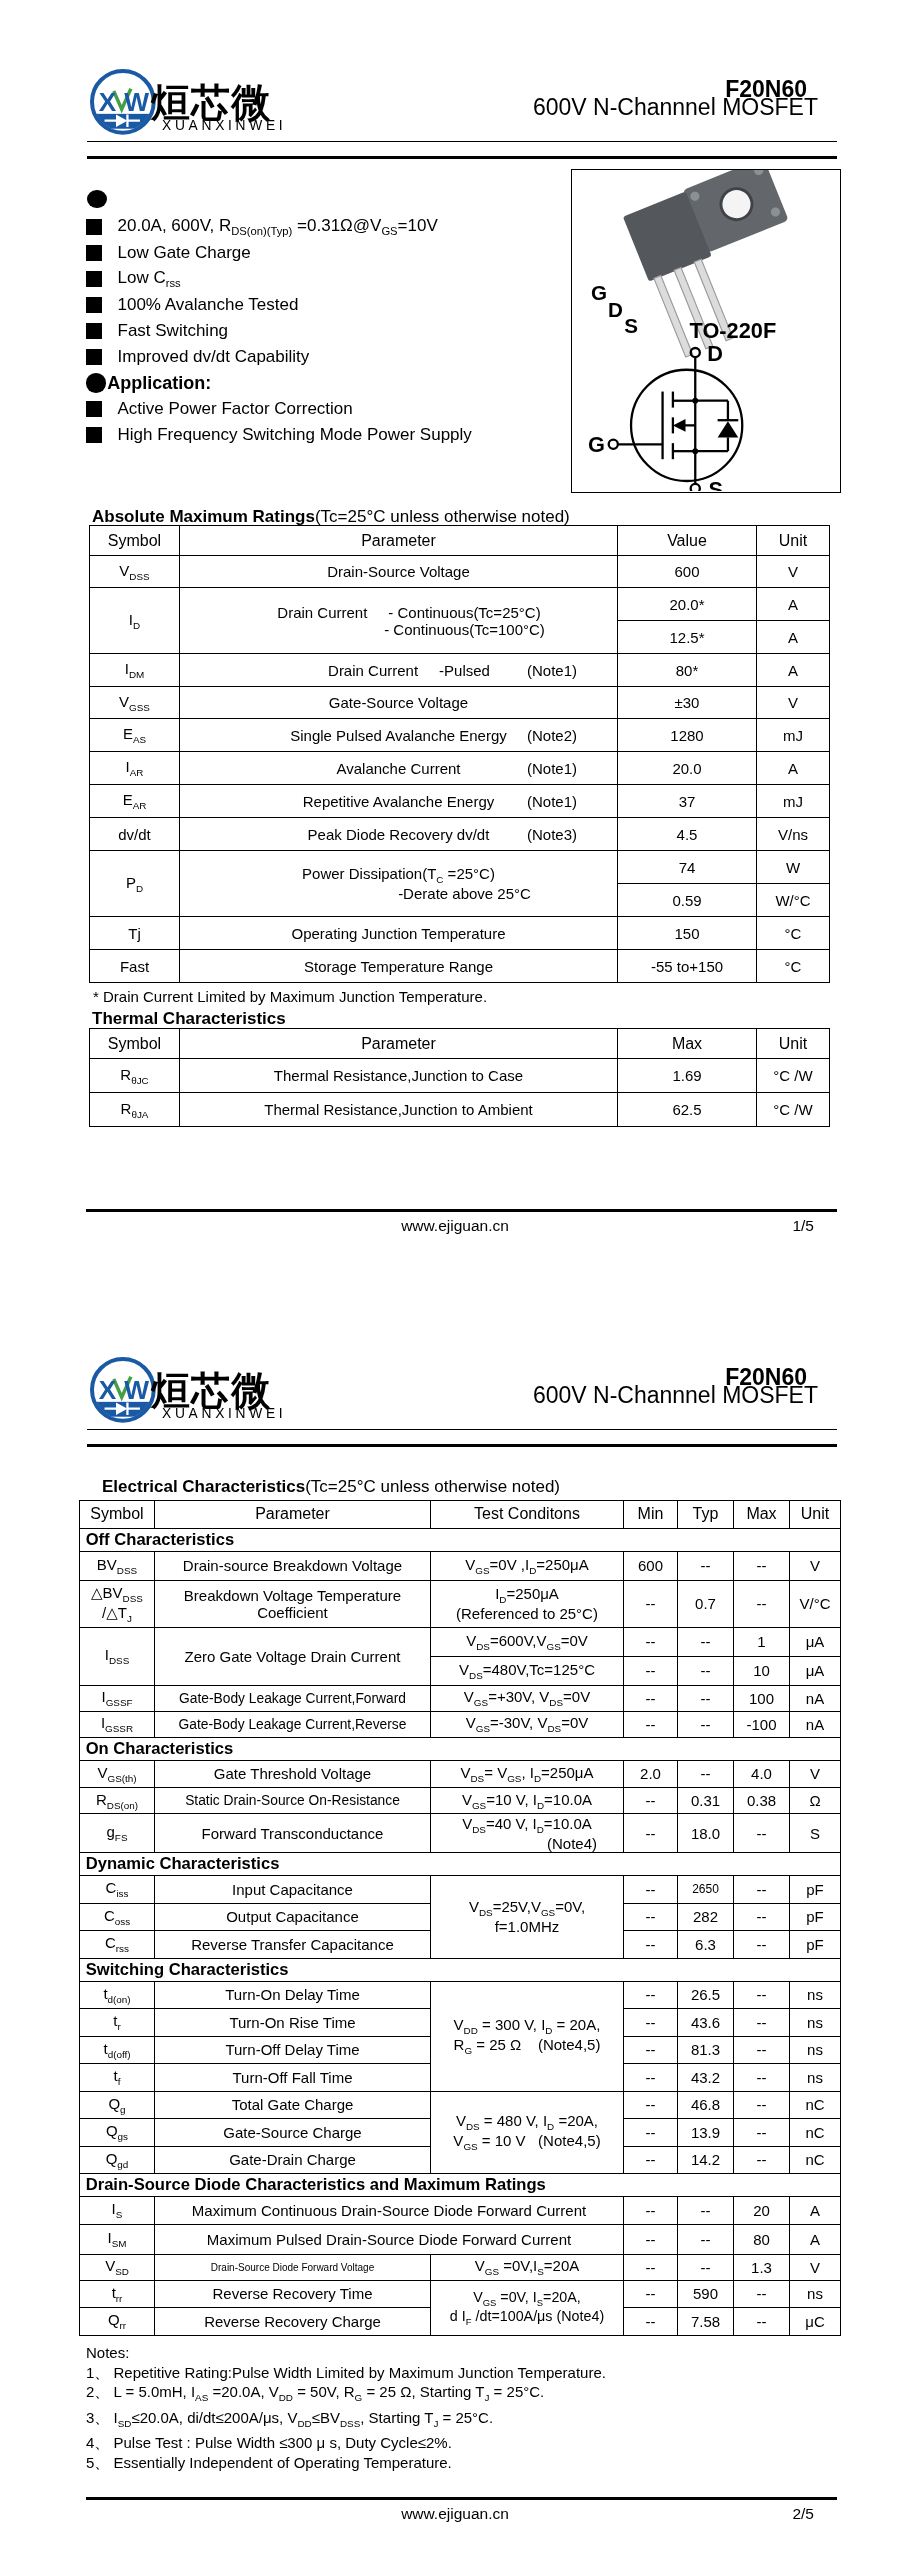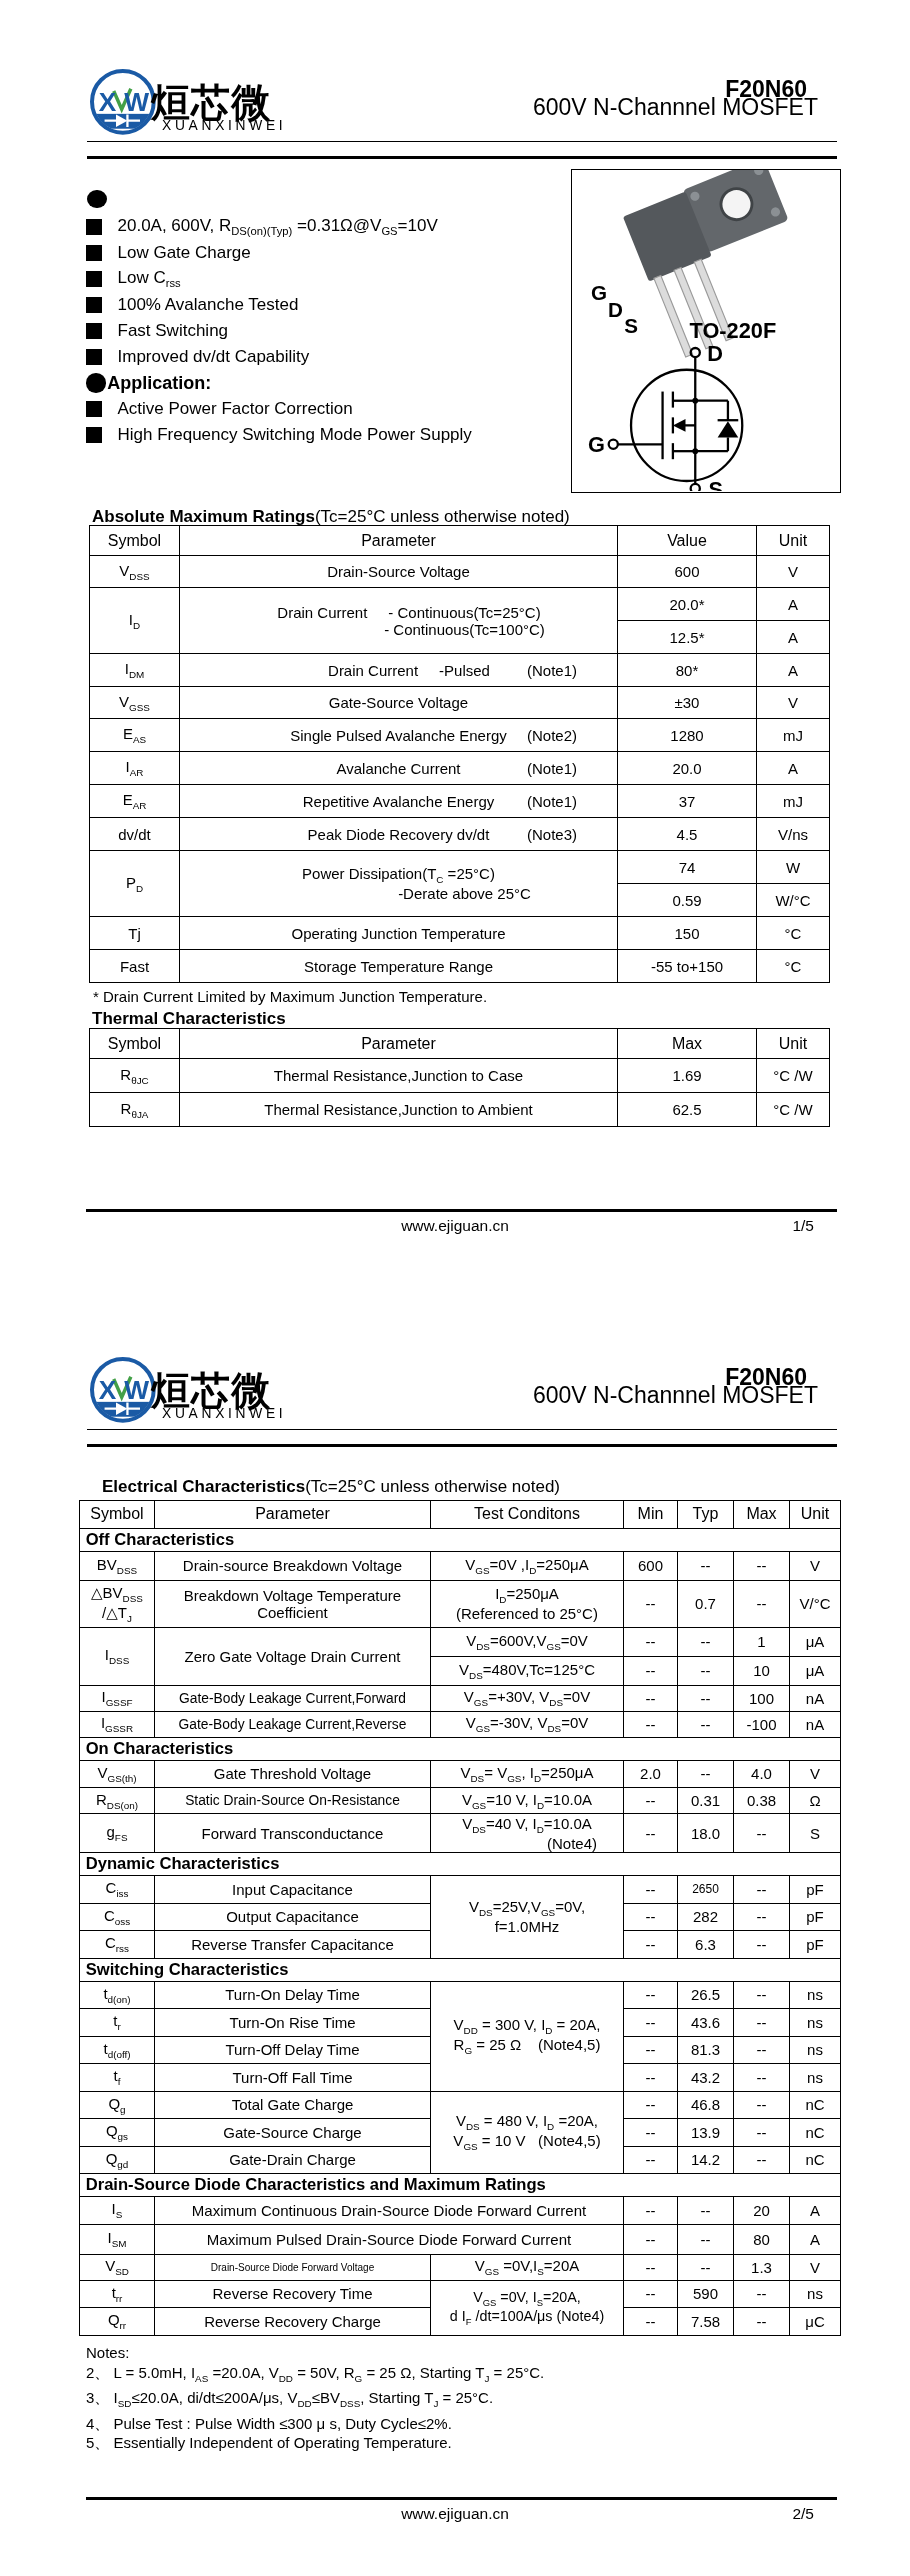--- a/index.html
+++ b/index.html
@@ -615,20 +615,21 @@
         <td>--</td>
         <td>7.58</td>
         <td>--</td>
         <td>μC</td>
       </tr>
     </tbody>
       </table>
 
     <div class="abs notes">
       <div>Notes:</div>
+      <div>1、 Repetitive Rating:Pulse Width Limited by Maximum Junction Temperature.</div>
       <div>2、 L = 5.0mH, I<sub>AS</sub> =20.0A, V<sub>DD</sub> = 50V, R<sub>G</sub> = 25 Ω, Starting T<sub>J</sub> = 25°C.</div>
       <div>3、 I<sub>SD</sub>≤20.0A, di/dt≤200A/μs, V<sub>DD</sub>≤BV<sub>DSS</sub>, Starting T<sub>J</sub> = 25°C.</div>
       <div>4、 Pulse Test : Pulse Width ≤300 μ s, Duty Cycle≤2%.</div>
       <div>5、 Essentially Independent of Operating Temperature.</div>
     </div>
 
     <div class="abs foot-line"></div>
     <div class="abs foot-url">www.ejiguan.cn</div>
     <div class="abs foot-page">2/5</div>
   </div>

